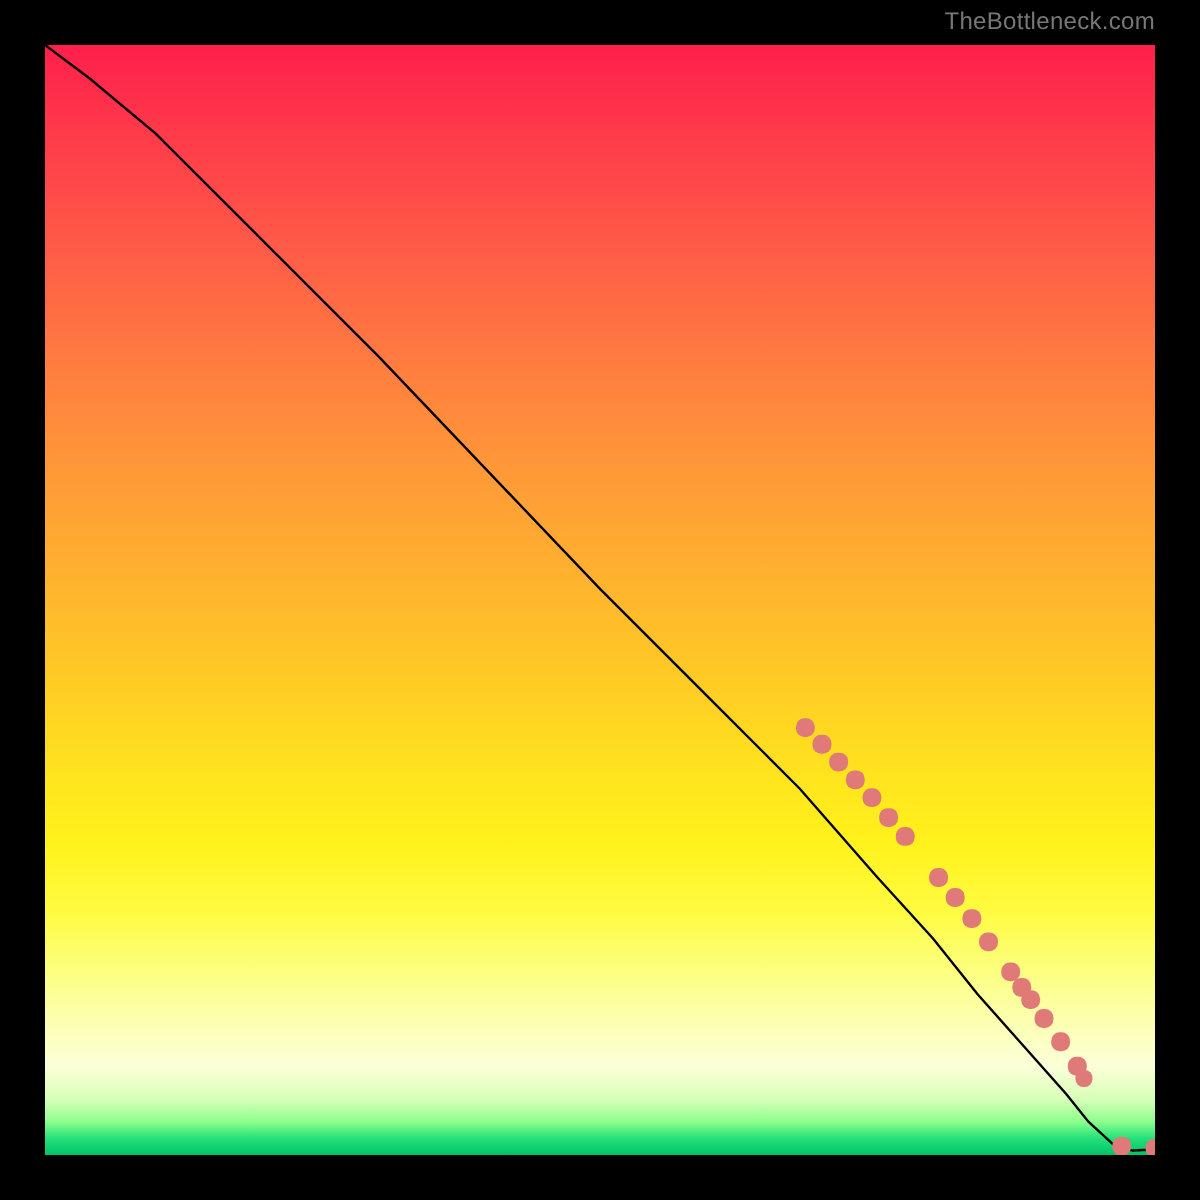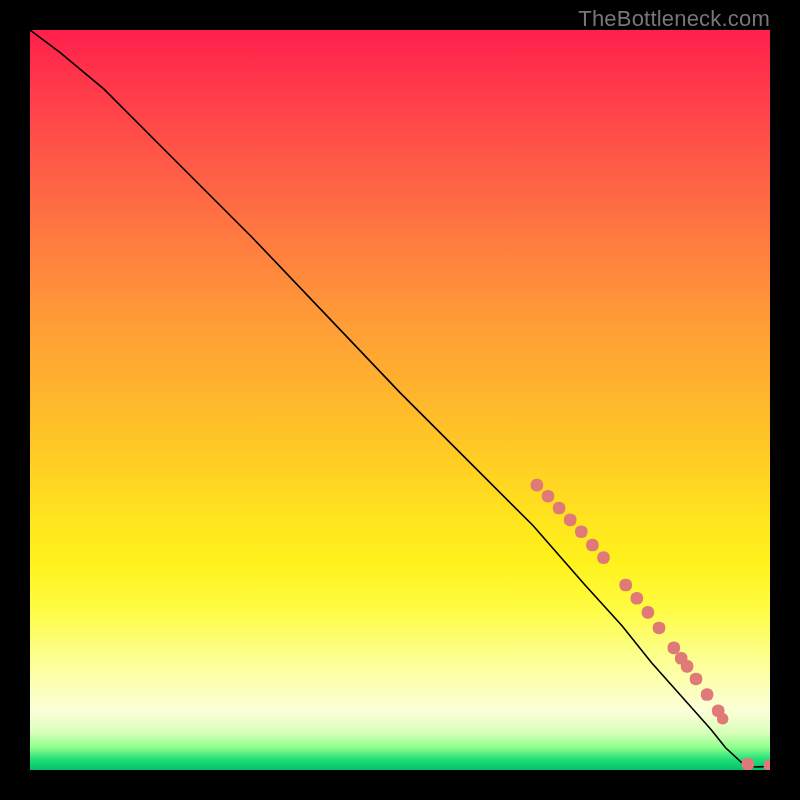--- a/index.html
+++ b/index.html
@@ -50,21 +50,21 @@
     left: 0; top: 0;
     width: 740px;
     height: 740px;
     pointer-events: none;
   }
   .attribution {
     position: absolute;
     top: 6px;
     right: 30px;
     color: #777;
-    font-size: 22px;
+    font-size: 16px;
     letter-spacing: 0.2px;
     user-select: none;
   }
   .marker {
     fill: #e07a78;
   }
   .curve {
     fill: none;
     stroke: #000;
     stroke-width: 1.6;

